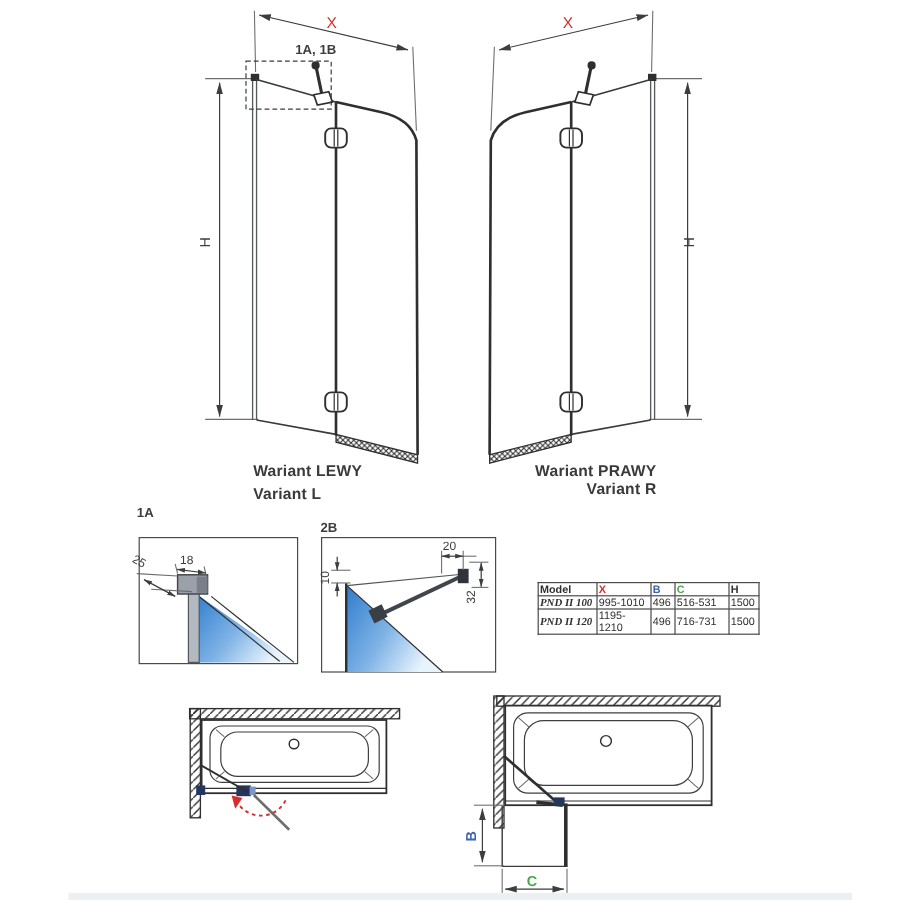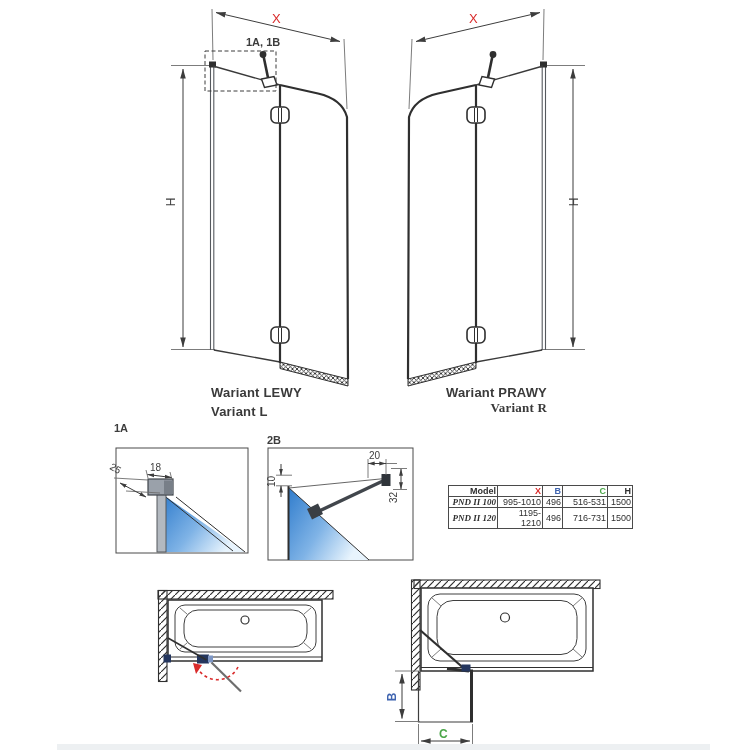--- a/index.html
+++ b/index.html
@@ -9,21 +9,21 @@
   .lbl{position:absolute;color:#3d3d3d;white-space:nowrap;}
   .rot{transform:rotate(-90deg);transform-origin:center;}
   .dimtxt{font-size:10px;}
   .boxlbl{font-size:11px;font-weight:bold;}
   .title{font-size:13px;font-weight:600;letter-spacing:.2px;color:#3a3a3a;}
   .c-red{color:#d92b2b;}
   .c-blue{color:#3f64b0;}
   .c-green{color:#4aa648;}
   .spec{position:absolute;left:448px;top:485px;border-collapse:collapse;font-size:9px;
         color:#2f2f2f;table-layout:fixed;background:#fff;}
-  .spec th,.spec td{border:1px solid #4a4a4a;text-align:right;padding:0 1px;height:10px;line-height:10px;}
+  .spec th,.spec td{border:1px solid #4a4a4a;text-align:left;padding:0 1px;height:10px;line-height:10px;}
   .spec th{font-weight:bold;}
   .spec td.model{font-weight:bold;font-style:italic;font-family:Liberation Serif, serif;}
   
   .thin{stroke:#6d6d6d;stroke-width:0.9;fill:none;}
   .dim{stroke:#3d3d3d;stroke-width:1;fill:none;}
   .mid{stroke:#55595e;stroke-width:1.1;fill:none;}
   .mid2{stroke:#3a3a3a;stroke-width:1.4;fill:none;}
   .thick{stroke:#2f2f2f;stroke-width:2.2;fill:none;}
   .edge1{stroke:#2f2f2f;stroke-width:1;fill:none;}
 </style>
@@ -201,21 +201,21 @@
 
 <div class="lbl c-red" style="left:272px;top:11px;font-size:13px;">X</div>
 <div class="lbl c-red" style="left:469px;top:11px;font-size:13px;">X</div>
 <div class="lbl rot" style="left:167px;top:195px;font-size:12px;">H</div>
 <div class="lbl rot" style="left:570px;top:195px;font-size:12px;">H</div>
 <div class="lbl boxlbl" style="left:246px;top:36px;">1A, 1B</div>
 
 <div class="lbl title" style="left:211px;top:385px;">Wariant LEWY</div>
 <div class="lbl title" style="left:211px;top:404px;">Variant L</div>
 <div class="lbl title" style="left:417px;top:385px;width:130px;text-align:right;">Wariant PRAWY</div>
-<div class="lbl title" style="left:417px;top:400px;width:130px;text-align:right;font-family:Liberation Serif, serif;">Variant R</div>
+<div class="lbl title" style="left:417px;top:400px;width:130px;text-align:right;">Variant R</div>
 
 <div class="lbl boxlbl" style="left:114px;top:422px;">1A</div>
 <div class="lbl dimtxt" style="left:150px;top:462px;">18</div>
 <div class="lbl dimtxt" style="left:110px;top:463px;transform:rotate(29deg);">25</div>
 
 <div class="lbl boxlbl" style="left:267px;top:434px;">2B</div>
 <div class="lbl dimtxt" style="left:369px;top:450px;">20</div>
 <div class="lbl dimtxt rot" style="left:266px;top:476px;">10</div>
 <div class="lbl dimtxt rot" style="left:388px;top:492px;">32</div>
 

